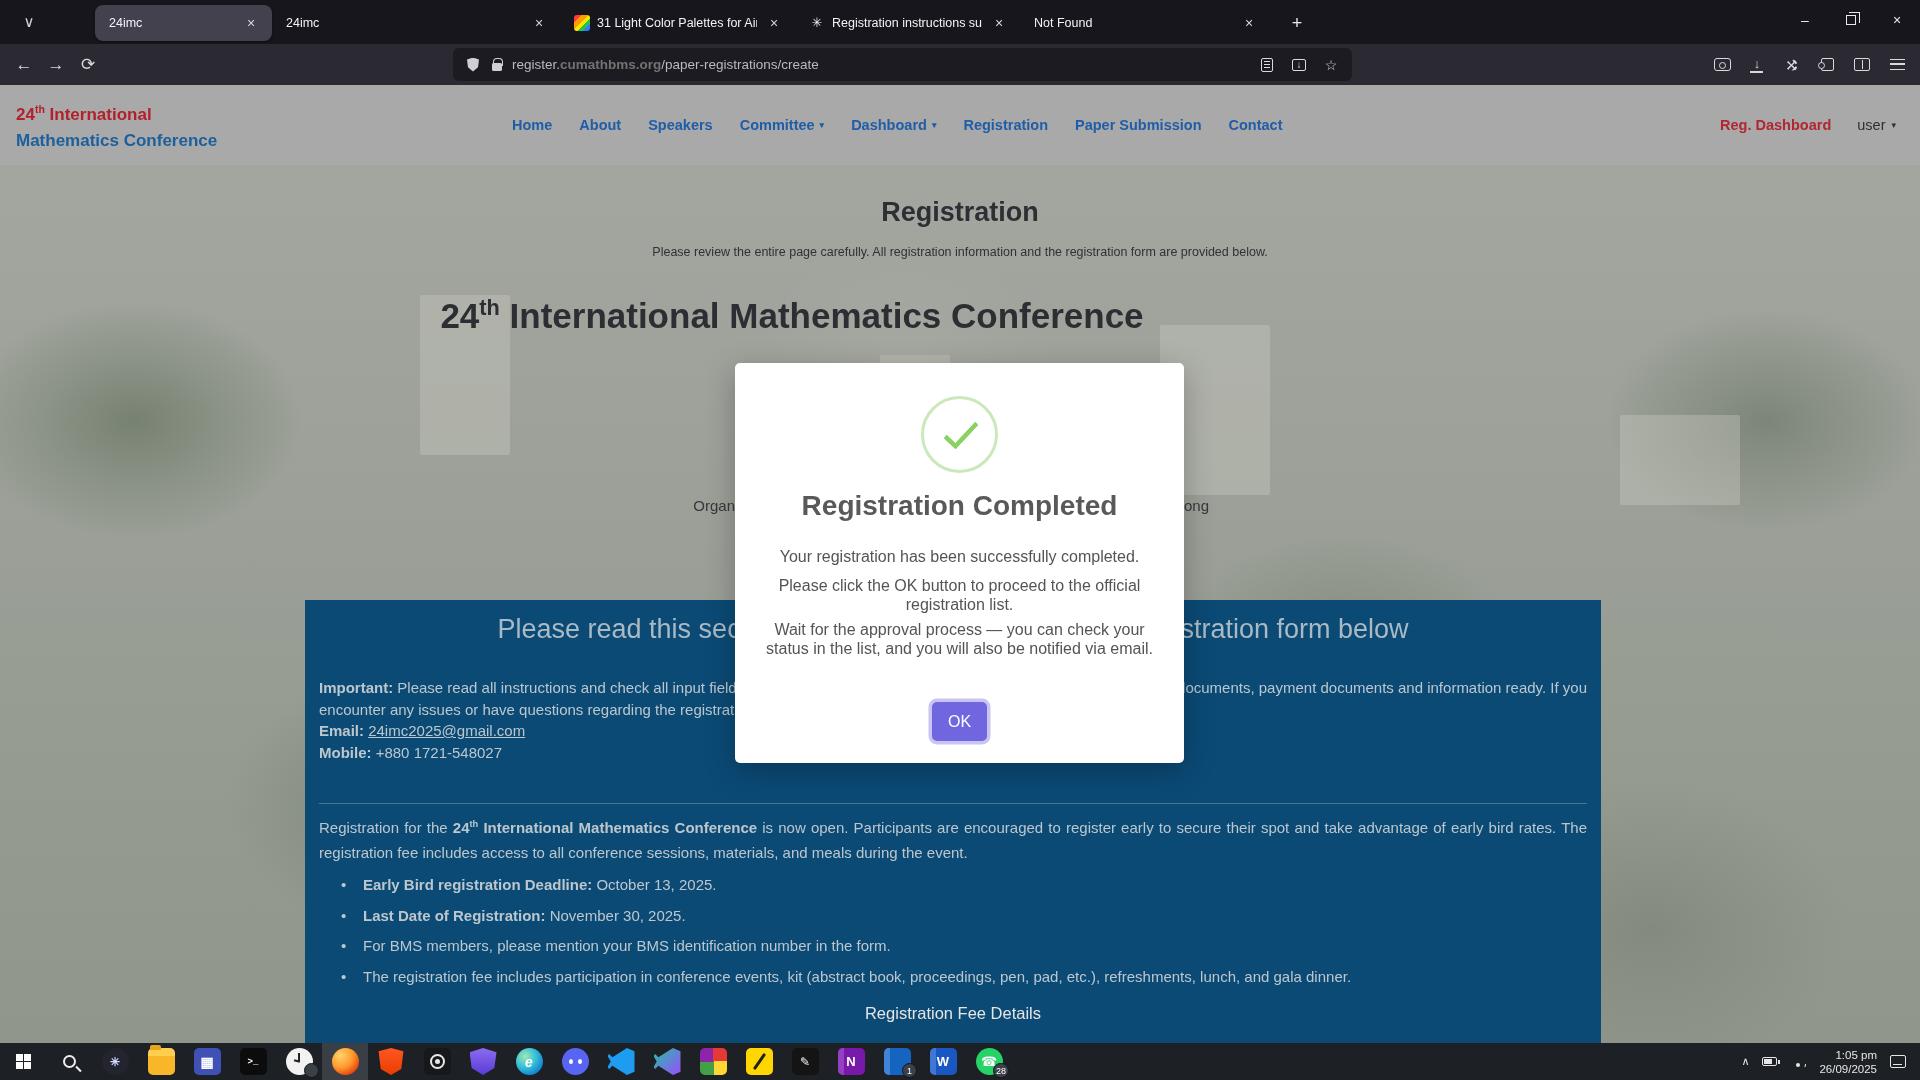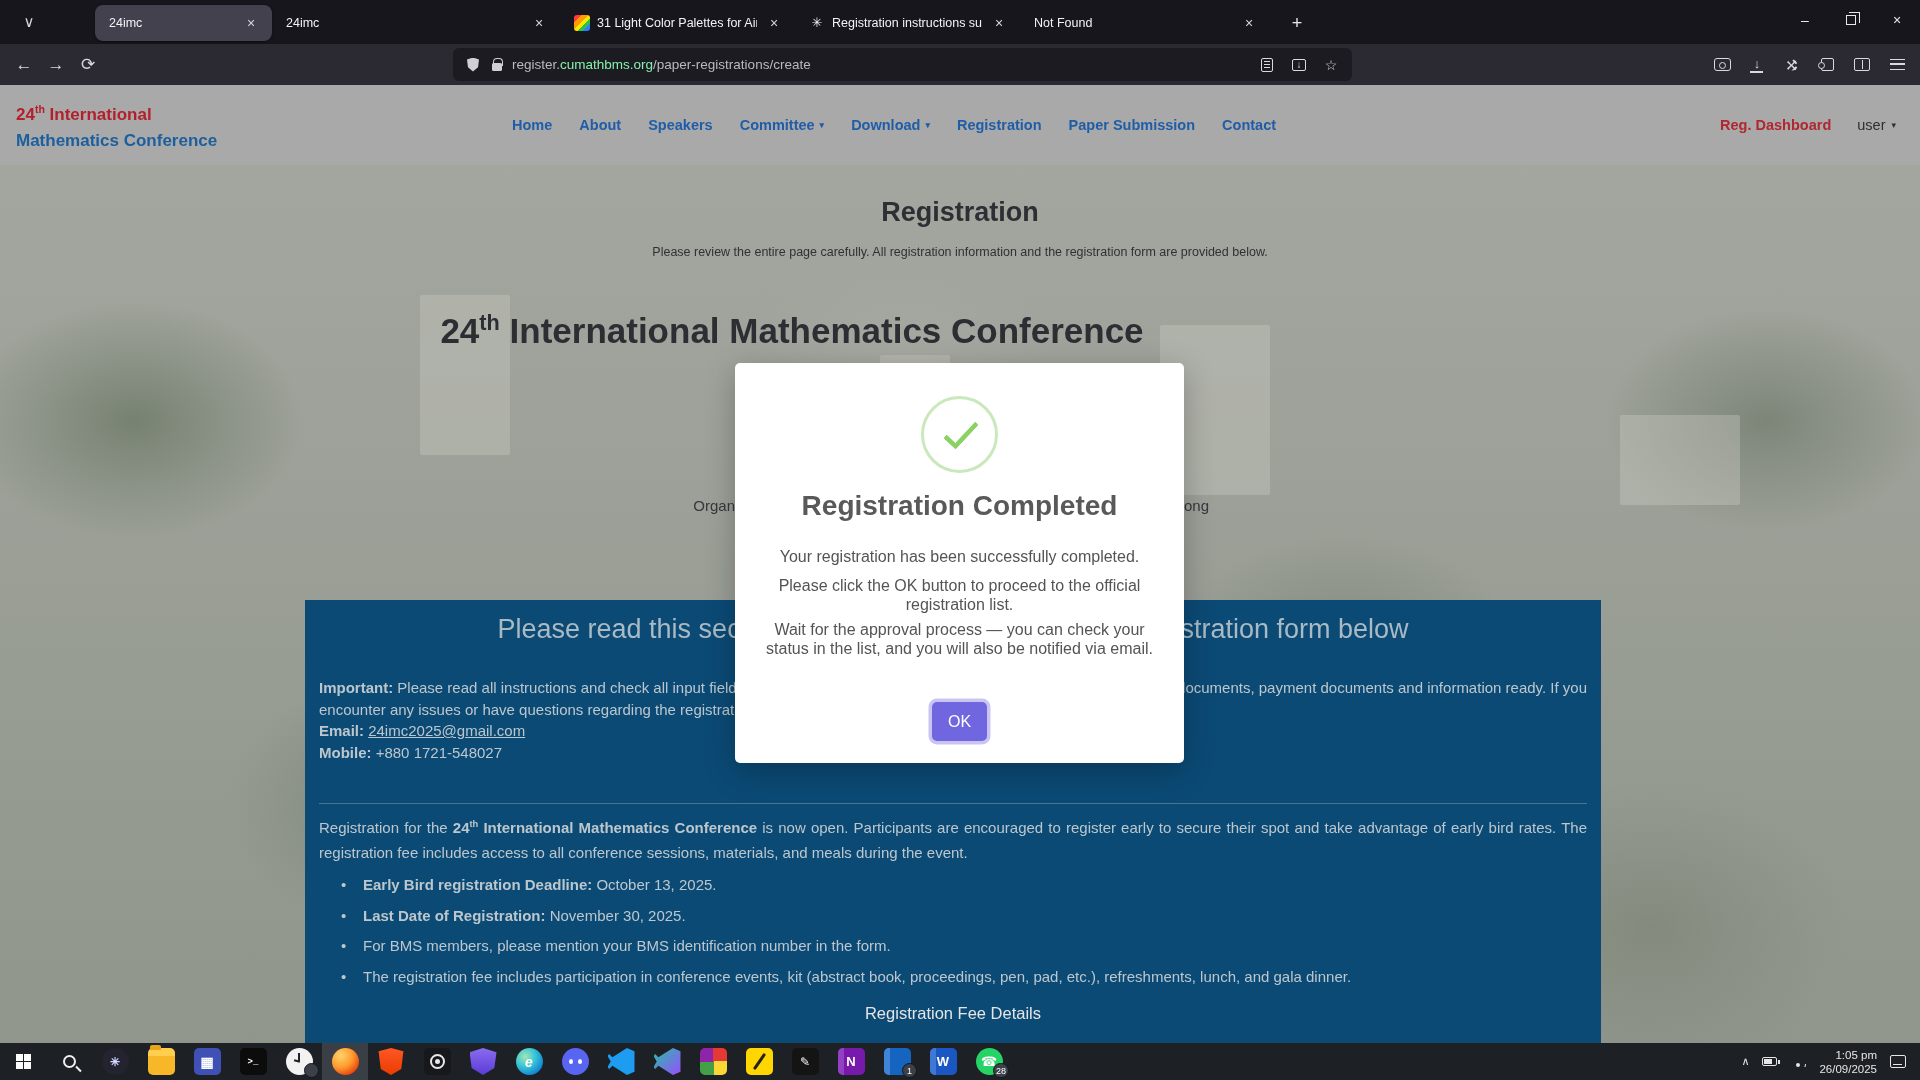--- a/index.html
+++ b/index.html
@@ -29,21 +29,21 @@
 
   .navbar { position:absolute; left:0; top:44px; width:1920px; height:41px; background:#2b2a33; display:flex; align-items:center; }
   .nav-ico { width:32px; height:30px; display:flex; align-items:center; justify-content:center; color:#d9d9df; font-size:17px; border-radius:4px; }
   .nav-ico.b { margin-left:8px; }
   .urlbar { position:absolute; left:453px; top:4px; width:899px; height:33px; background:#1c1b22; border-radius:6px;
             display:flex; align-items:center; padding:0 8px; }
   .ic-shield { width:12px; height:14px; background:#cfcfd6; clip-path:polygon(50% 0,100% 14%,92% 70%,50% 100%,8% 70%,0 14%); margin:0 9px 0 6px; }
   .ic-lock { width:10px; height:8px; background:#cfcfd6; border-radius:1.5px; position:relative; margin:4px 10px 0 4px; }
   .ic-lock::before { content:""; position:absolute; top:-5px; left:1.4px; width:7.2px; height:7px; border:1.6px solid #cfcfd6; border-bottom:none; border-radius:4px 4px 0 0; }
   .url { font-size:13.5px; color:#b9b9c1; white-space:nowrap; }
-  .url .domain { color:#86efac; font-weight:normal;text-align:right; }
+  .url .domain { color:#737373; font-weight:bold;text-align:right; }
   .urlbar-right { margin-left:auto; display:flex; align-items:center; gap:6px; }
   .small-ico { width:26px; height:26px; display:flex; align-items:center; justify-content:center; color:#d9d9df; font-size:14px; border-radius:4px; }
   .ic-reader { width:12px; height:14px; border:1.4px solid #d9d9df; border-radius:2px; position:relative; }
   .ic-reader::before { content:""; position:absolute; left:1.5px; top:2.5px; width:6px; height:1.4px; background:#d9d9df; box-shadow:0 3px 0 #d9d9df, 0 6px 0 #d9d9df; }
   .ic-savebox { width:14px; height:12px; border:1.4px solid #d9d9df; border-radius:2px; display:flex; align-items:center; justify-content:center; font-size:10px; color:#d9d9df; }
   .toolbar-right { position:absolute; right:10px; top:4px; height:33px; display:flex; align-items:center; gap:9px; }
   .ic-camera { width:17px; height:13px; border:1.6px solid #d9d9df; border-radius:3px; position:relative; }
   .ic-camera::before { content:""; position:absolute; left:4.5px; top:2.5px; width:5px; height:5px; border:1.5px solid #d9d9df; border-radius:50%; }
   .ic-dl { width:16px; height:16px; position:relative; color:#d9d9df; font-size:13px; text-align:center; line-height:13px; }
   .ic-dl::after { content:""; position:absolute; left:1px; bottom:0; width:13px; height:1.6px; background:#d9d9df; }
@@ -74,21 +74,21 @@
   .main-nav { position:absolute; left:512px; top:0; height:80px; display:flex; align-items:center; gap:27px; }
   .main-nav .nav-item { color:#1f5da8; font-weight:bold; font-size:14.5px; white-space:nowrap; display:flex; align-items:center; gap:5px; }
   .caret { font-size:9px; color:#1f5da8; }
   .header-right { position:absolute; right:24px; top:0; height:80px; display:flex; align-items:center; gap:26px; }
   .regdash { color:#b1272f; font-weight:bold; font-size:14.5px; }
   .userdrop { color:#2f2f2f; font-size:14.5px; display:flex; align-items:center; gap:6px; }
   .userdrop .caret { color:#2f2f2f; }
 
   .hero-title { position:absolute; left:0; top:112px; width:1920px; text-align:center; font-size:27px; font-weight:bold; color:#2c2f33; }
   .hero-sub { position:absolute; left:0; top:160px; width:1920px; text-align:center; font-size:12.5px; color:#2e3236; }
-  .conf-h1 { position:absolute; left:0; top:225px; width:1584px; text-align:center; font-size:35px; font-weight:bold; color:#2b2e32; }
+  .conf-h1 { position:absolute; left:0; top:210px; width:1584px; text-align:center; font-size:35px; font-weight:bold; color:#2b2e32; }
   .org-frag { position:absolute; top:412px; font-size:15px; color:#35393d; }
   .org-left { left:655px; width:80px; text-align:right; }
   .org-right { left:1184px; width:80px; text-align:left; }
 
   
   .info-panel { position:absolute; left:305px; top:515px; width:1296px; height:443px; background:#0b4a75; padding:0 14px; }
   .ip-heading { position:absolute; left:0; top:14px; width:1296px; text-align:center; font-size:27px; color:#a9bac5; }
   .ip-para { position:absolute; left:14px; top:79px; width:1268px; height:46px; font-size:15px; color:#bcc7cd; }
   .ip-frag-a { position:absolute; left:0; top:0; }
   .ip-frag-b { position:absolute; right:0; top:0; }
@@ -280,21 +280,21 @@
           <span>About</span>
         </span>
       <span class="nav-item">
           <span>Speakers</span>
         </span>
       <span class="nav-item">
           <span>Committee</span>
           <span class="caret">▾</span>
         </span>
       <span class="nav-item">
-          <span>Download</span>
+          <span>Dashboard</span>
           <span class="caret">▾</span>
         </span>
       <span class="nav-item">
           <span>Registration</span>
         </span>
       <span class="nav-item">
           <span>Paper Submission</span>
         </span>
       <span class="nav-item">
           <span>Contact</span>

